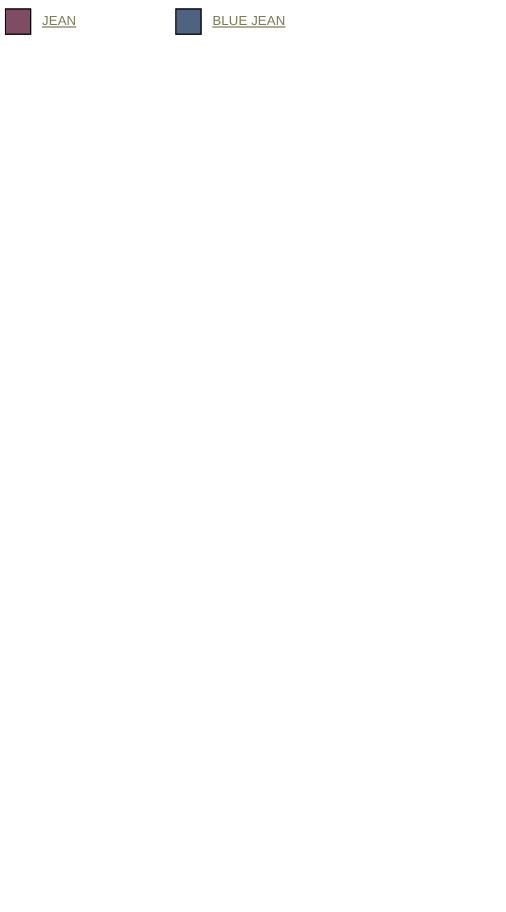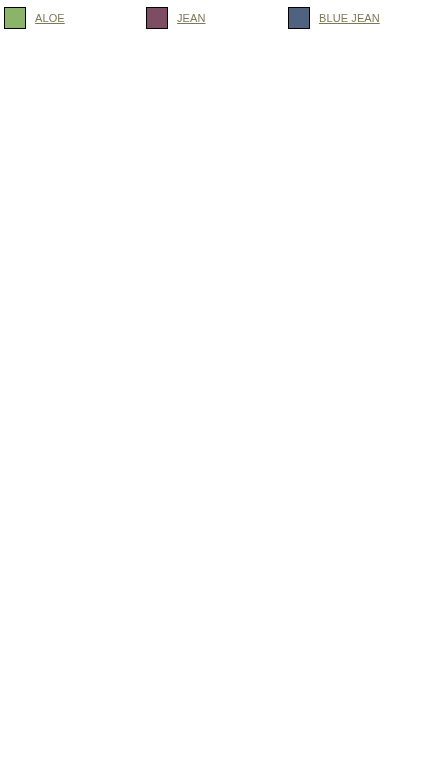--- a/index.html
+++ b/index.html
@@ -47,24 +47,20 @@
     cursor: pointer;
   }
   .spacer-item {
     height: 27px;
   }
 </style>
 </head>
 <body>
 
 <div id="swatch-grid">
-    <div class="swatch-item">
-      <div class="swatch-chip" style="background-color: rgb(140, 180, 104);"></div>
-      <span class="swatch-label">ALOE</span>
-    </div>
     <div class="swatch-item">
       <div class="swatch-chip" style="background-color: rgb(126, 77, 99);"></div>
       <span class="swatch-label">JEAN</span>
     </div>
     <div class="swatch-item">
       <div class="swatch-chip" style="background-color: rgb(79, 98, 128);"></div>
       <span class="swatch-label">BLUE JEAN</span>
     </div>
     <div class="swatch-item"></div>
     <div class="swatch-item"></div>

